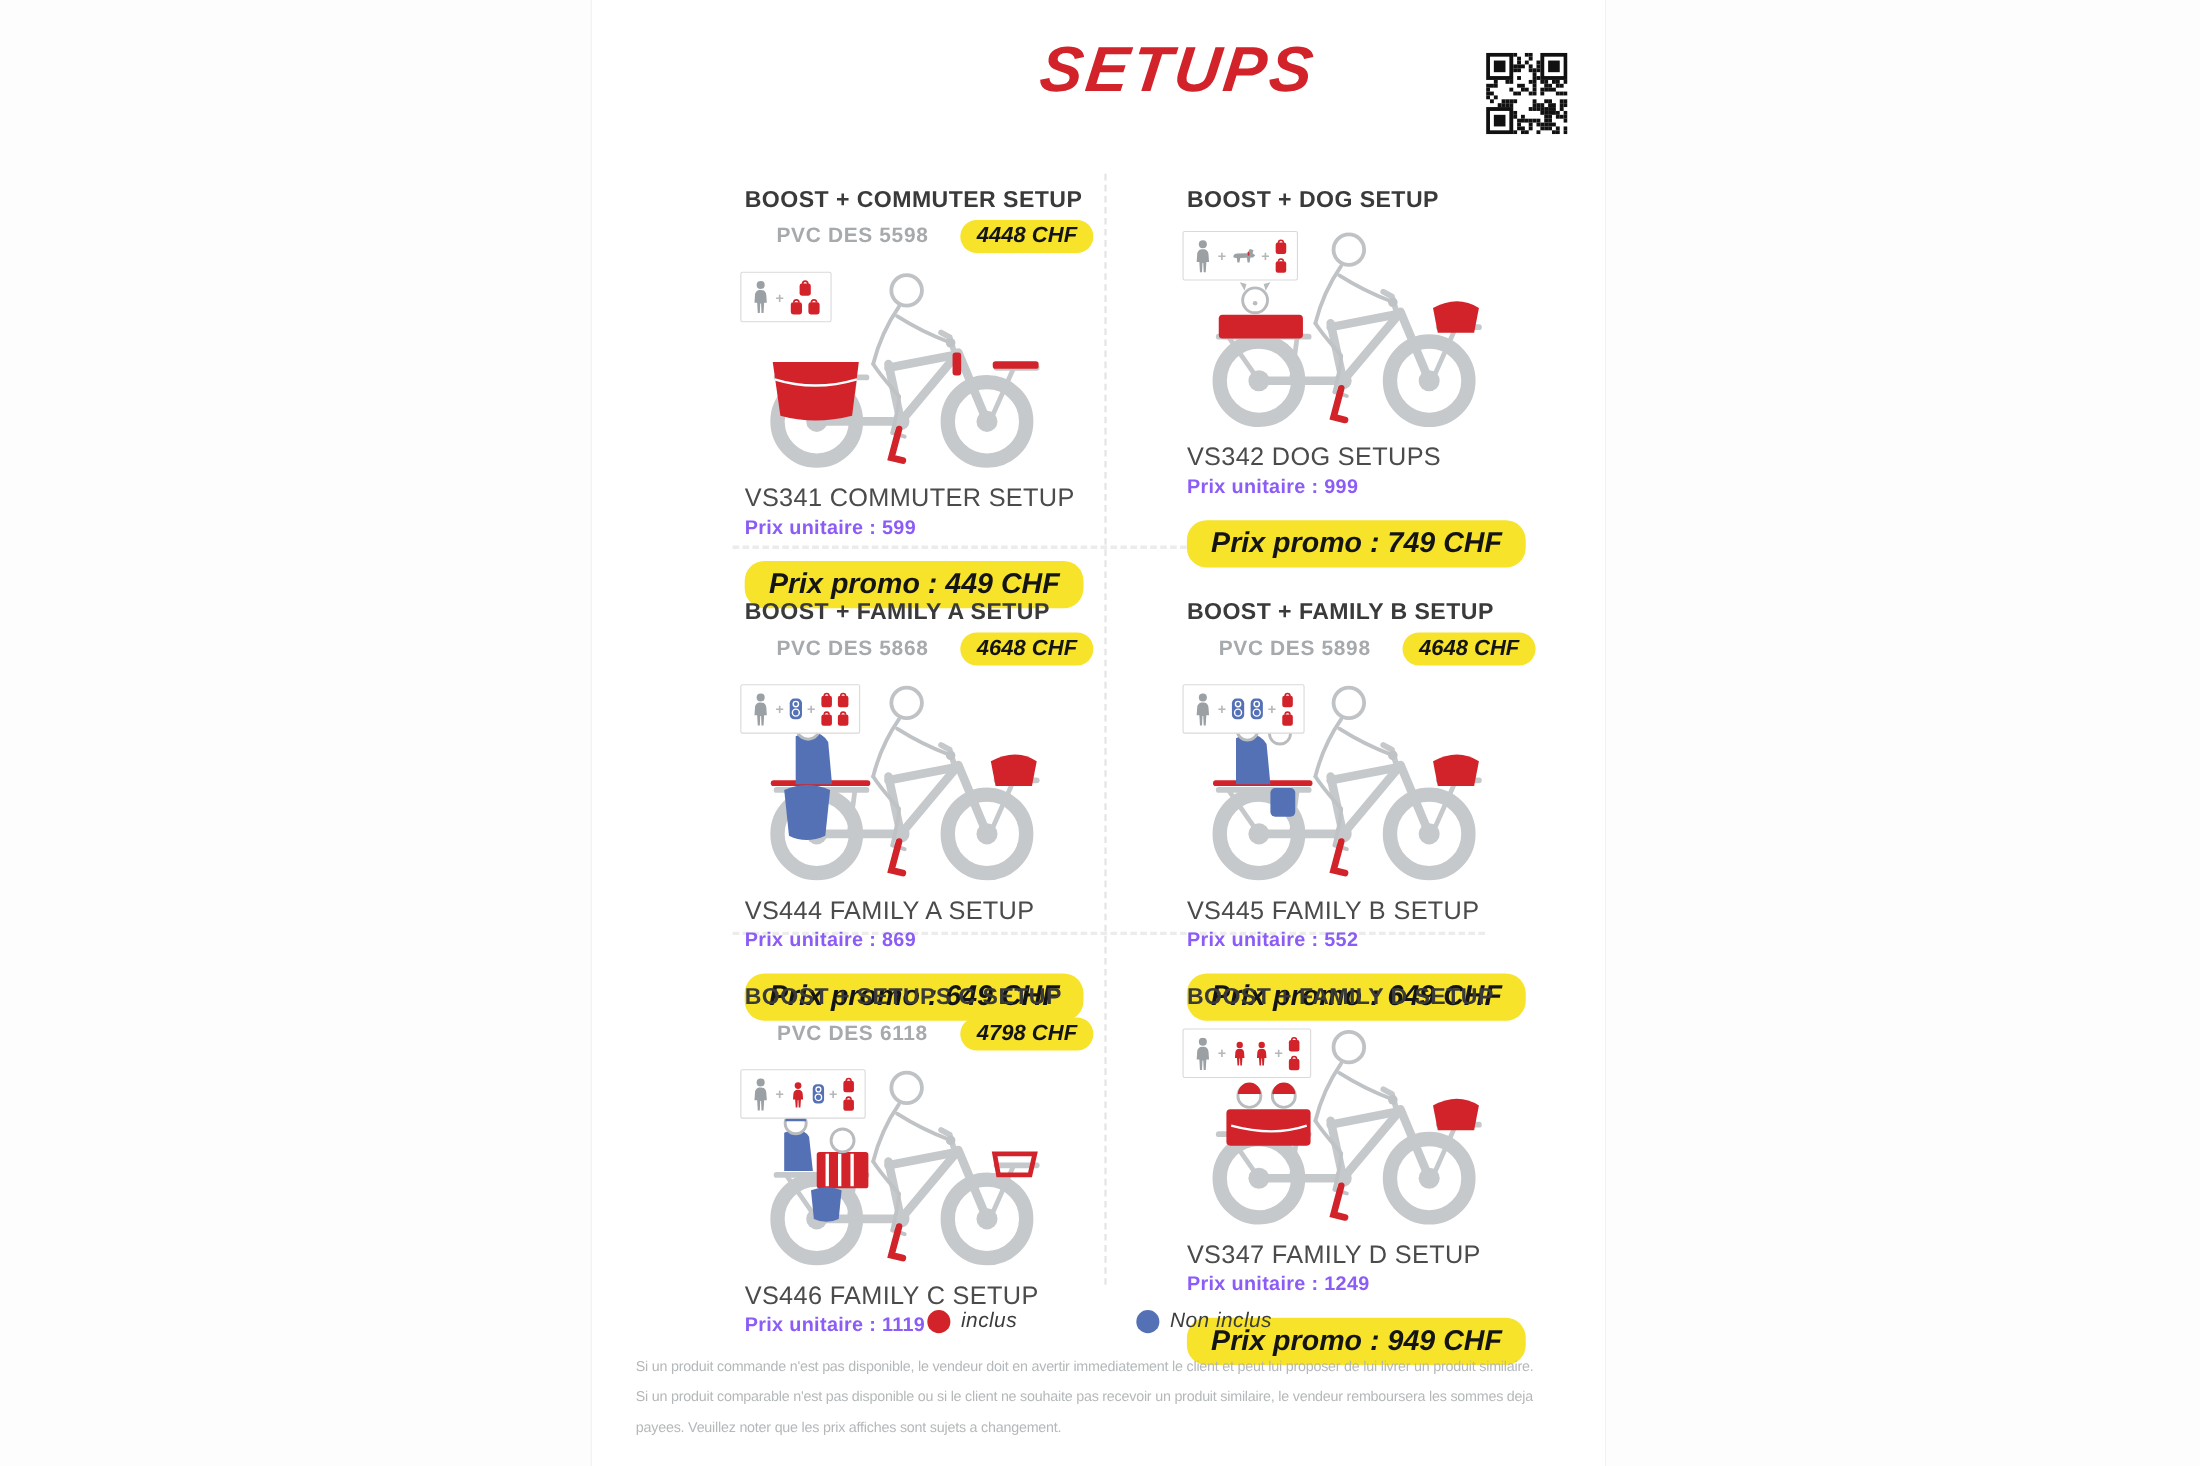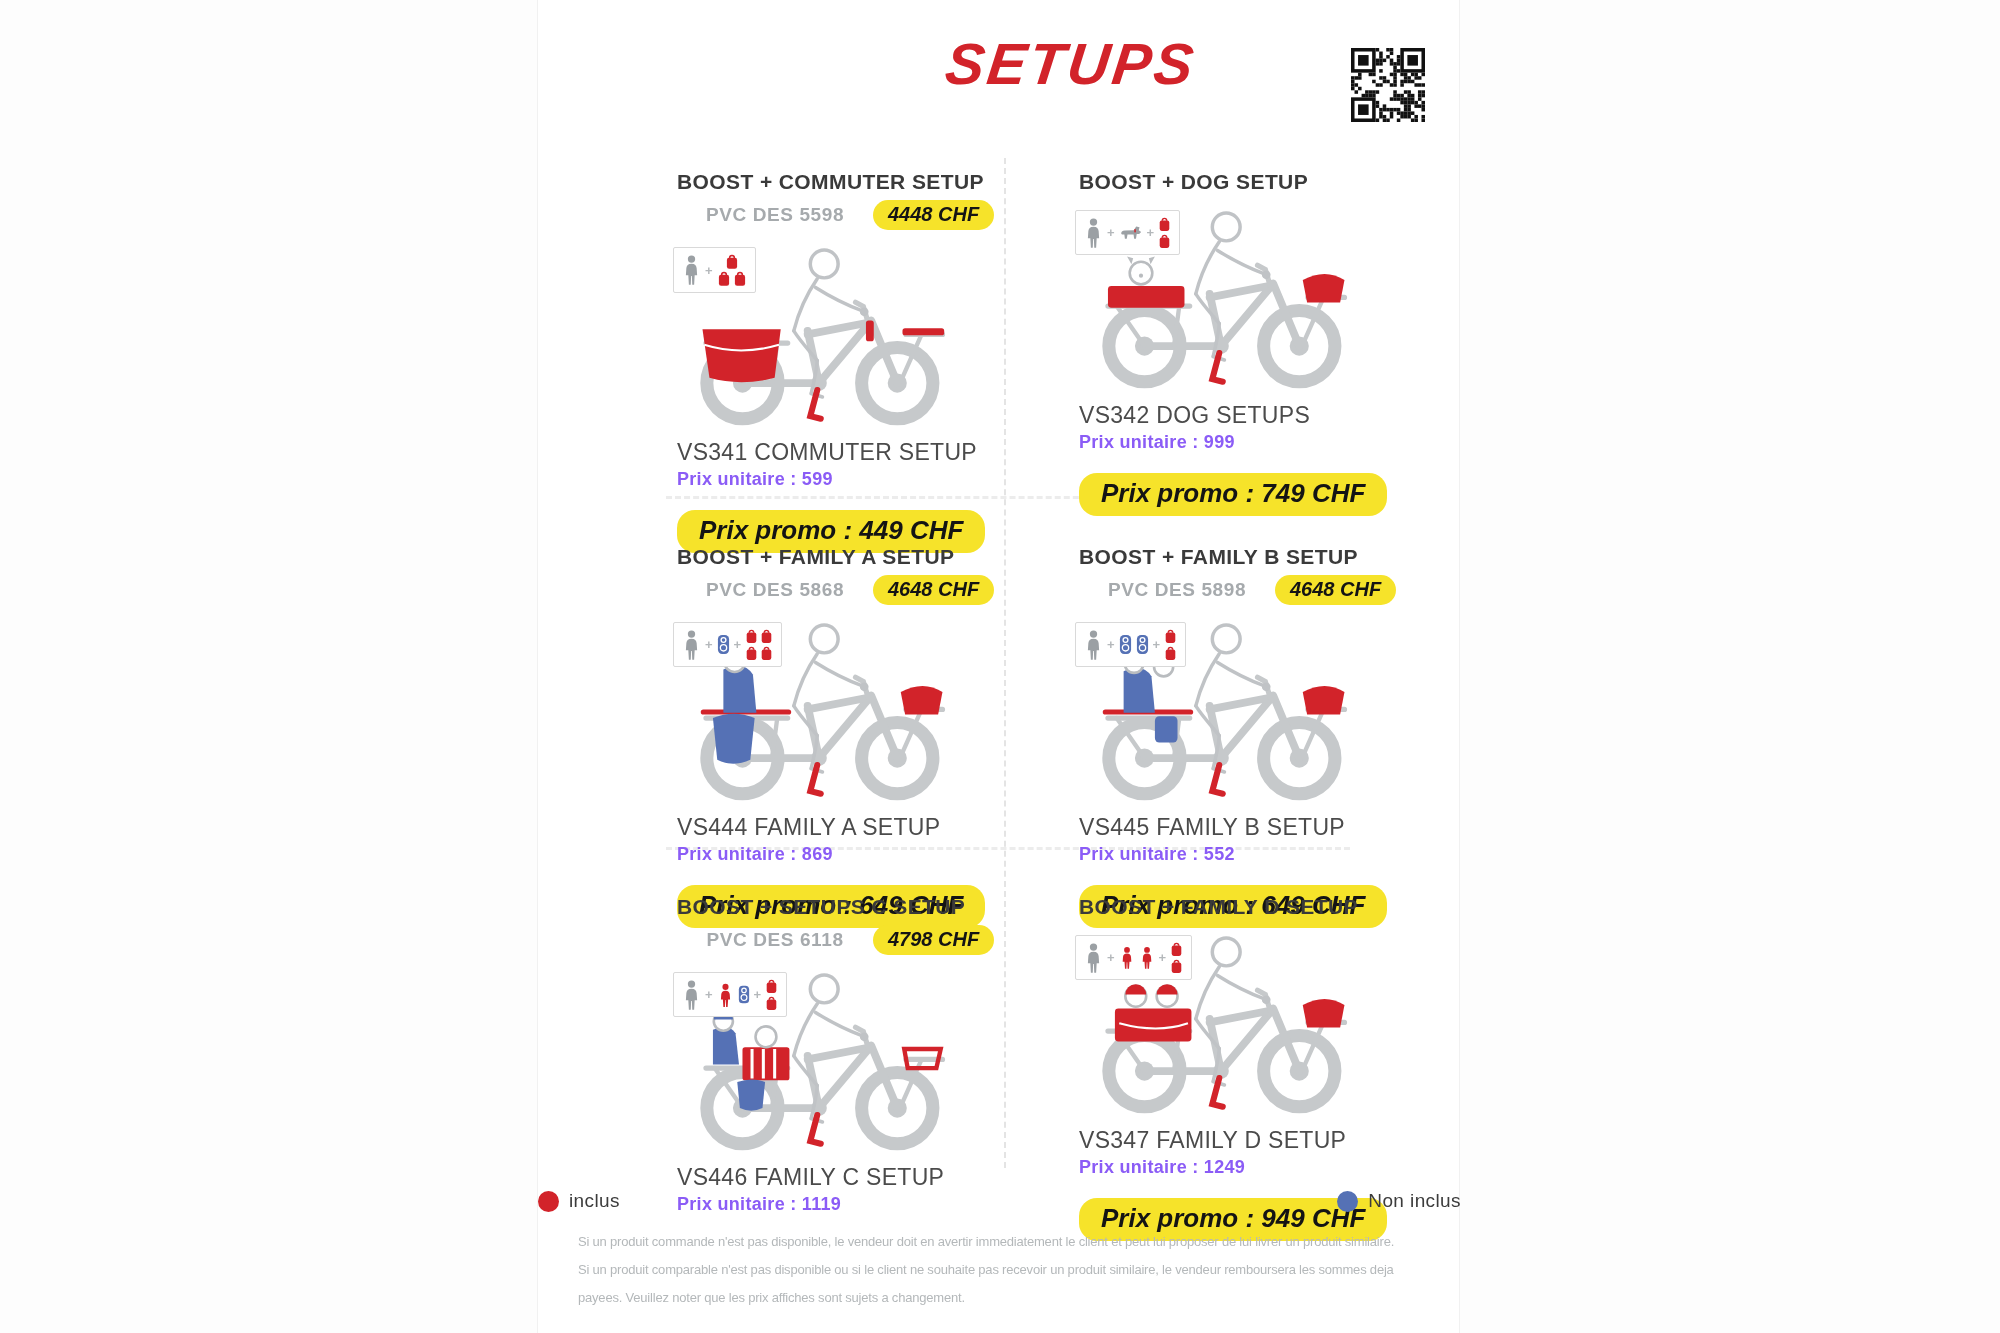--- a/index.html
+++ b/index.html
@@ -39,21 +39,21 @@
            background:#fff; border:1px solid #d9d9d9; border-radius:2px; padding:5px 8px; }
   .picto .plus { font-size:13px; font-weight:700; color:#b4b8bb; }
   .bagcol { display:flex; flex-direction:column; gap:1px; align-items:center; }
   .bagrow { display:flex; gap:2px; }
   .bagtri { display:flex; flex-direction:column; align-items:center; gap:0; }
 
   .product { font-size:23px; font-weight:400; color:#4b4b4b; margin-top:4px; letter-spacing:.3px; white-space:nowrap; }
   .unit { font-size:18px; font-weight:600; color:#8b5cf6; margin-top:3px; letter-spacing:.3px; }
 
   
-  .legend { position:absolute; top:1190px; left:0; width:923px; display:flex; justify-content:space-between; gap:108px; align-items:center; }
+  .legend { position:absolute; top:1190px; left:0; width:923px; display:flex; justify-content:center; gap:108px; align-items:center;font-style:italic; }
   .legend .item { display:flex; align-items:center; gap:10px; }
   .dot { width:21px; height:21px; border-radius:50%; }
   .dot.red { background:#d2232a; }
   .dot.blue { background:#5571b5; }
   .legend .lab { font-size:19px; color:#3c3c3c; letter-spacing:.4px; }
 
   
   .footer { position:absolute; top:1228px; left:40px; width:880px; color:#b4b8ba; font-size:13px;
             letter-spacing:-0.2px; line-height:28px; }
   .footer div { white-space:nowrap; }

